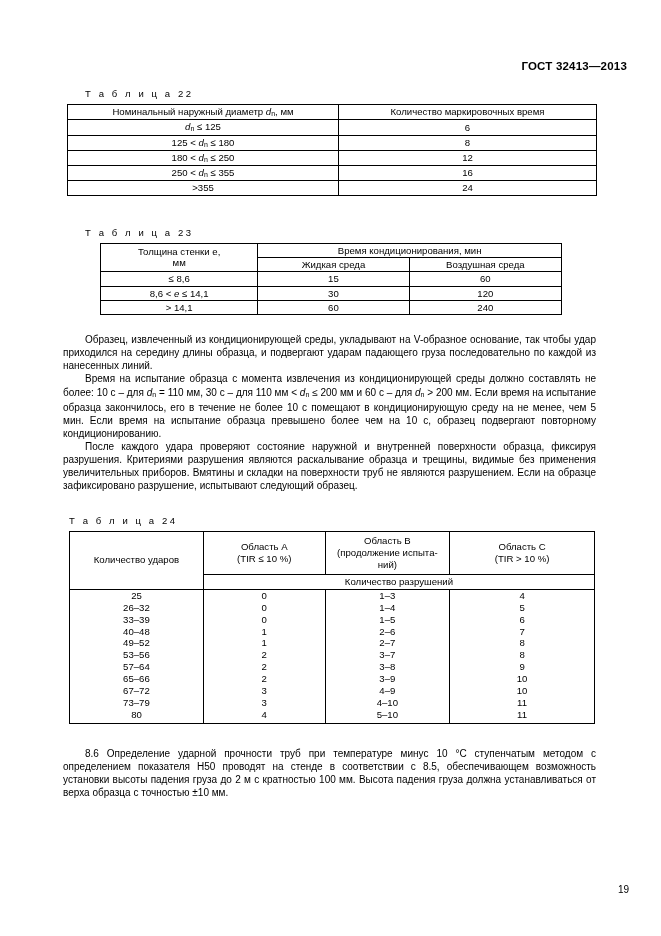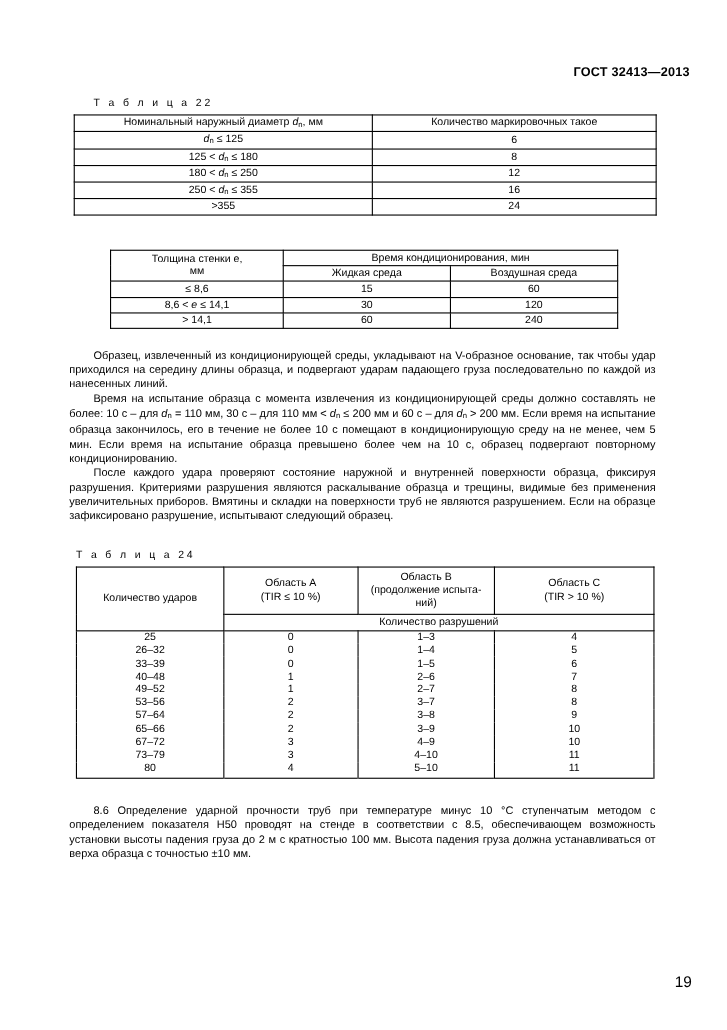--- a/index.html
+++ b/index.html
@@ -100,39 +100,39 @@
   .gap-m { height: 13px; }
   .gap-l { height: 18px; }
   .gap-xl { height: 23px; }
   i.var { font-style: italic; }
   sub.sb { font-size: 7px; vertical-align: -1px; }
 
   .page-number {
     position: absolute;
     right: 64px;
     top: 884px;
-    font-size: 14px;
+    font-size: 10px;
     margin-left: 43px;
   }
 </style>
 </head>
 <body>
 
 <div class="page">
 
   <div class="doc-header">ГОСТ 32413—2013</div>
 
   <div class="content">
 
     <div class="table-caption cap22">Т а б л и ц а   22</div>
     <table class="gost t22">
       <tbody>
         <tr class="hdr">
           <td class="c1">Номинальный наружный диаметр <i class="var">d</i><sub class="sb">n</sub>, мм</td>
-          <td>Количество маркировочных такое</td>
+          <td>Количество маркировочных время</td>
         </tr>
         <tr>
           <td><i class="var">d</i><sub class="sb">n</sub> ≤ 125</td>
           <td>6</td>
         </tr>
         <tr>
           <td>125 &lt; <i class="var">d</i><sub class="sb">n</sub> ≤ 180</td>
           <td>8</td>
         </tr>
         <tr>
@@ -148,20 +148,21 @@
           <td>24</td>
         </tr>
       </tbody>
     </table>
 
     <div class="gap-l"></div>
 
 
     <div class="gap-m"></div>
 
+    <div class="table-caption cap23">Т а б л и ц а   23</div>
     <table class="gost t23">
       <tbody>
         <tr>
           <td class="c1" rowspan="2">
             <span>Толщина стенки e,</span><br>
             <span>мм</span>
           </td>
           <td colspan="2">Время кондиционирования, мин</td>
         </tr>
         <tr class="hdr2">

